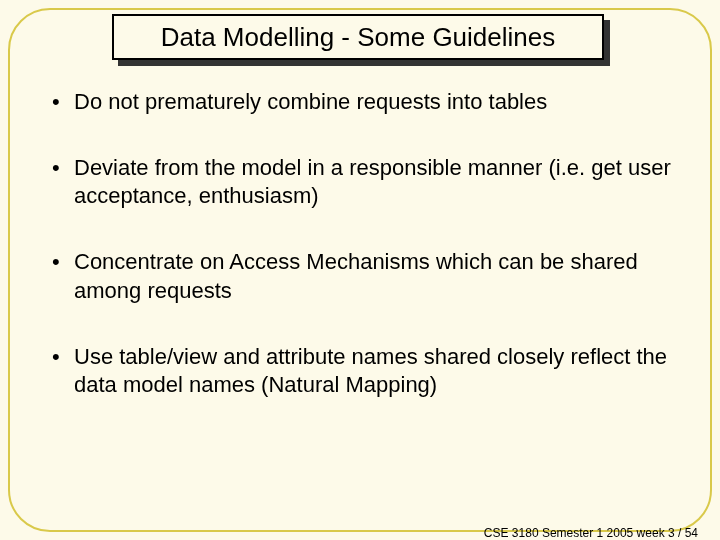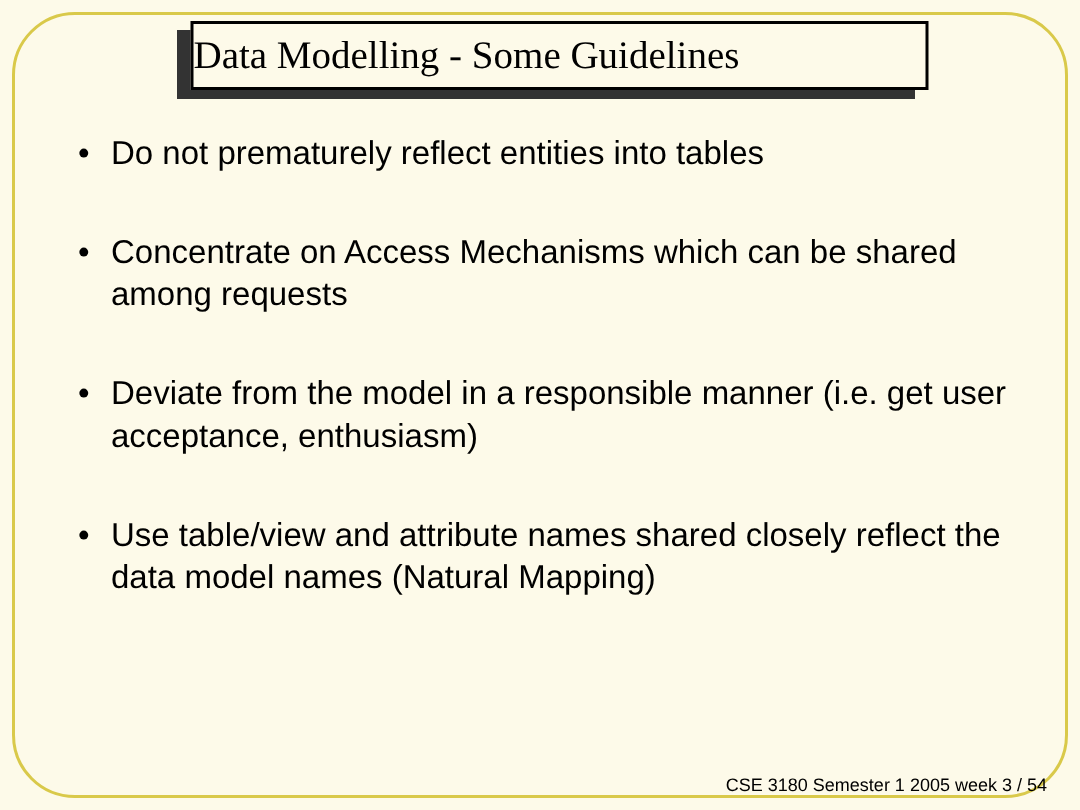--- a/index.html
+++ b/index.html
@@ -26,30 +26,29 @@
     position: absolute;
     top: 20px;
     left: 118px;
     width: 492px;
     height: 46px;
     background: #333;
   }
   .title-box {
     position: absolute;
     top: 14px;
-    left: 127px;
+    left: 112px;
     width: 492px;
     height: 46px;
     background: #fdfae9;
     border: 2px solid #000;
     display: flex;
     align-items: center;
-    justify-content: flex-start;
+    justify-content: center;
     box-sizing: border-box;
-    font-family: Liberation Serif, serif;
   }
   .title-text {
     font-size: 26px;
     color: #000;
     white-space: nowrap;
   }
   .content {
     position: absolute;
     top: 88px;
     left: 48px;
@@ -70,38 +69,38 @@
   }
   ul.bullets li::before {
     content: "•";
     position: absolute;
     left: 4px;
     top: 0;
     font-size: 22px;
   }
   .footer {
     position: absolute;
-    bottom: 10px;
+    bottom: 0;
     right: 22px;
     font-size: 12px;
     color: #000;
   }
 </style>
 </head>
 <body>
 
 <div class="frame"></div>
 
 <div class="title-box-shadow"></div>
 <div class="title-box">
   <span class="title-text">Data Modelling - Some Guidelines</span>
 </div>
 
 <div class="content">
   <ul class="bullets">
-    <li>Do not prematurely reflect entities into tables</li>
+    <li>Do not prematurely combine requests into tables</li>
+    <li>Deviate from the model in a responsible manner (i.e. get user acceptance, enthusiasm)</li>
     <li>Concentrate on Access Mechanisms which can be shared among requests</li>
-    <li>Deviate from the model in a responsible manner (i.e. get user acceptance, enthusiasm)</li>
     <li>Use table/view and attribute names shared closely reflect the data model names (Natural Mapping)</li>
   </ul>
 </div>
 
 <div class="footer">CSE 3180 Semester 1 2005  week 3 / 54</div>
 
 </body></html>

